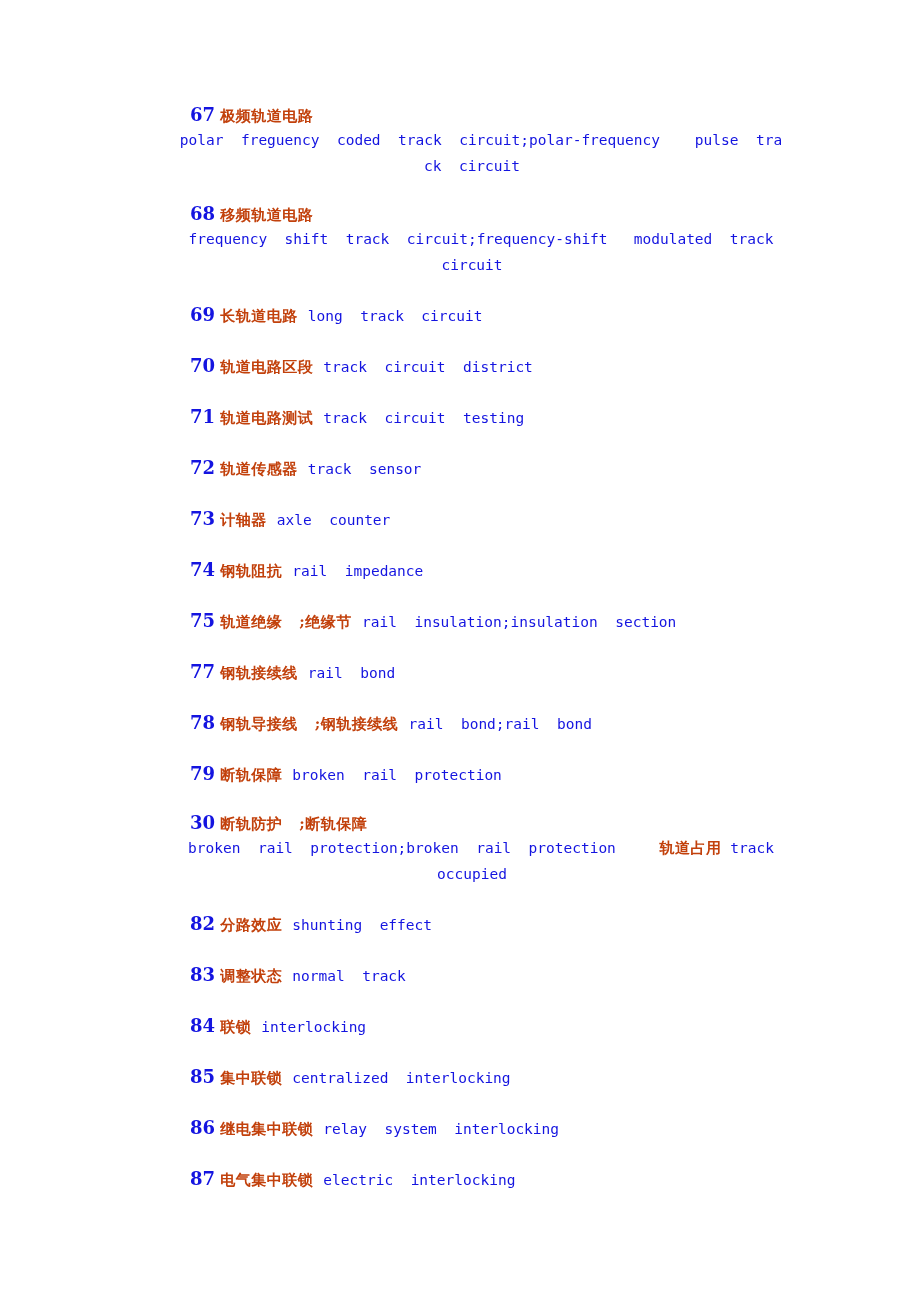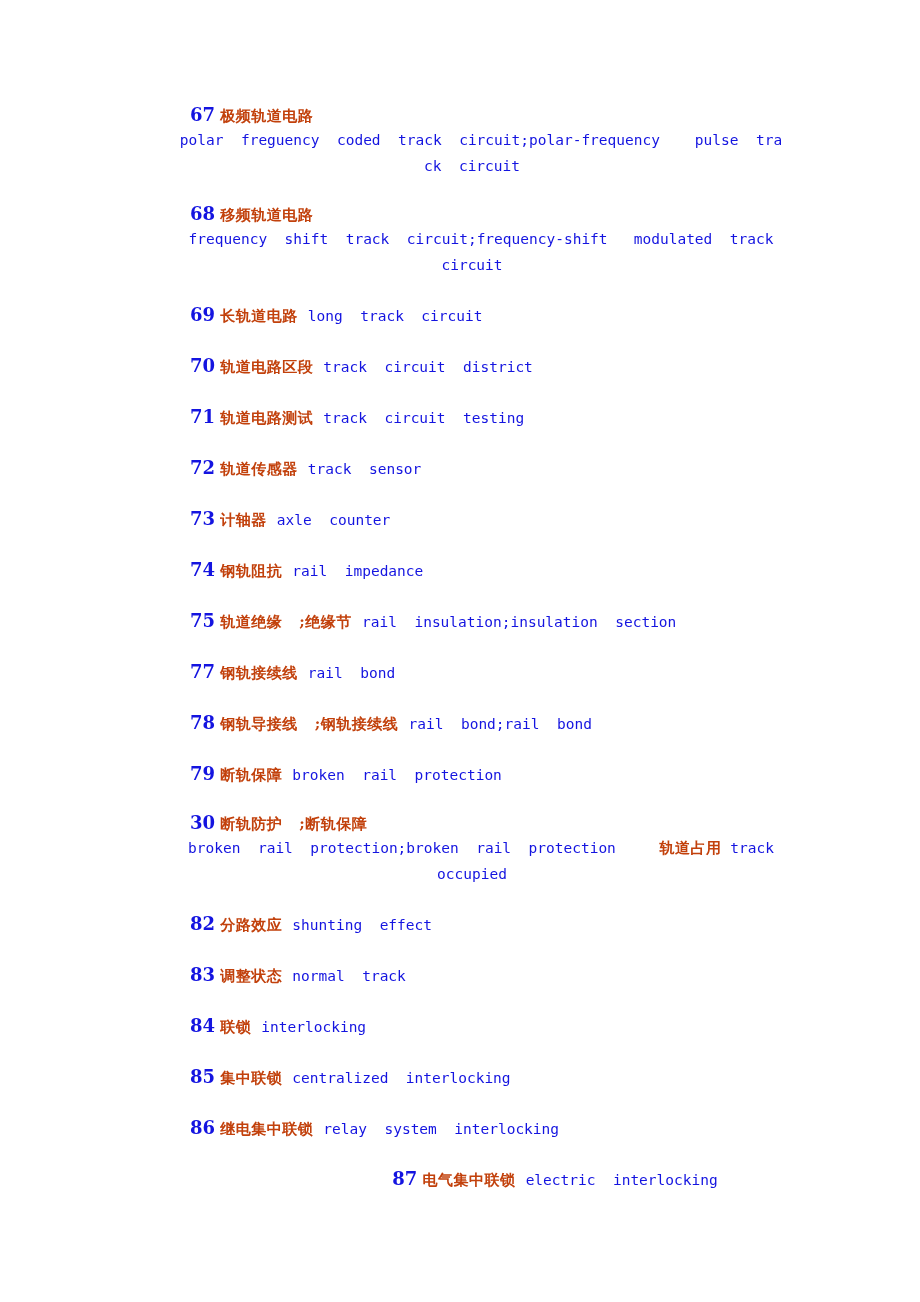--- a/index.html
+++ b/index.html
@@ -24,21 +24,21 @@
   }
   .glossary {
     margin: 0;
     padding: 0;
     list-style: none;
   }
   .entry {
     margin: 0 0 24px 0;
     padding: 0;
   }
-  .entry:last-child { margin-bottom: 7px; text-align: center; }
+  .entry:last-child { margin-bottom: 7px; }
 
   
   .head-line {
     margin: 0;
     padding: 0 0 0 190px;
     line-height: 22px;
     white-space: pre;
     color: #1414e0;
   }
   .num {

